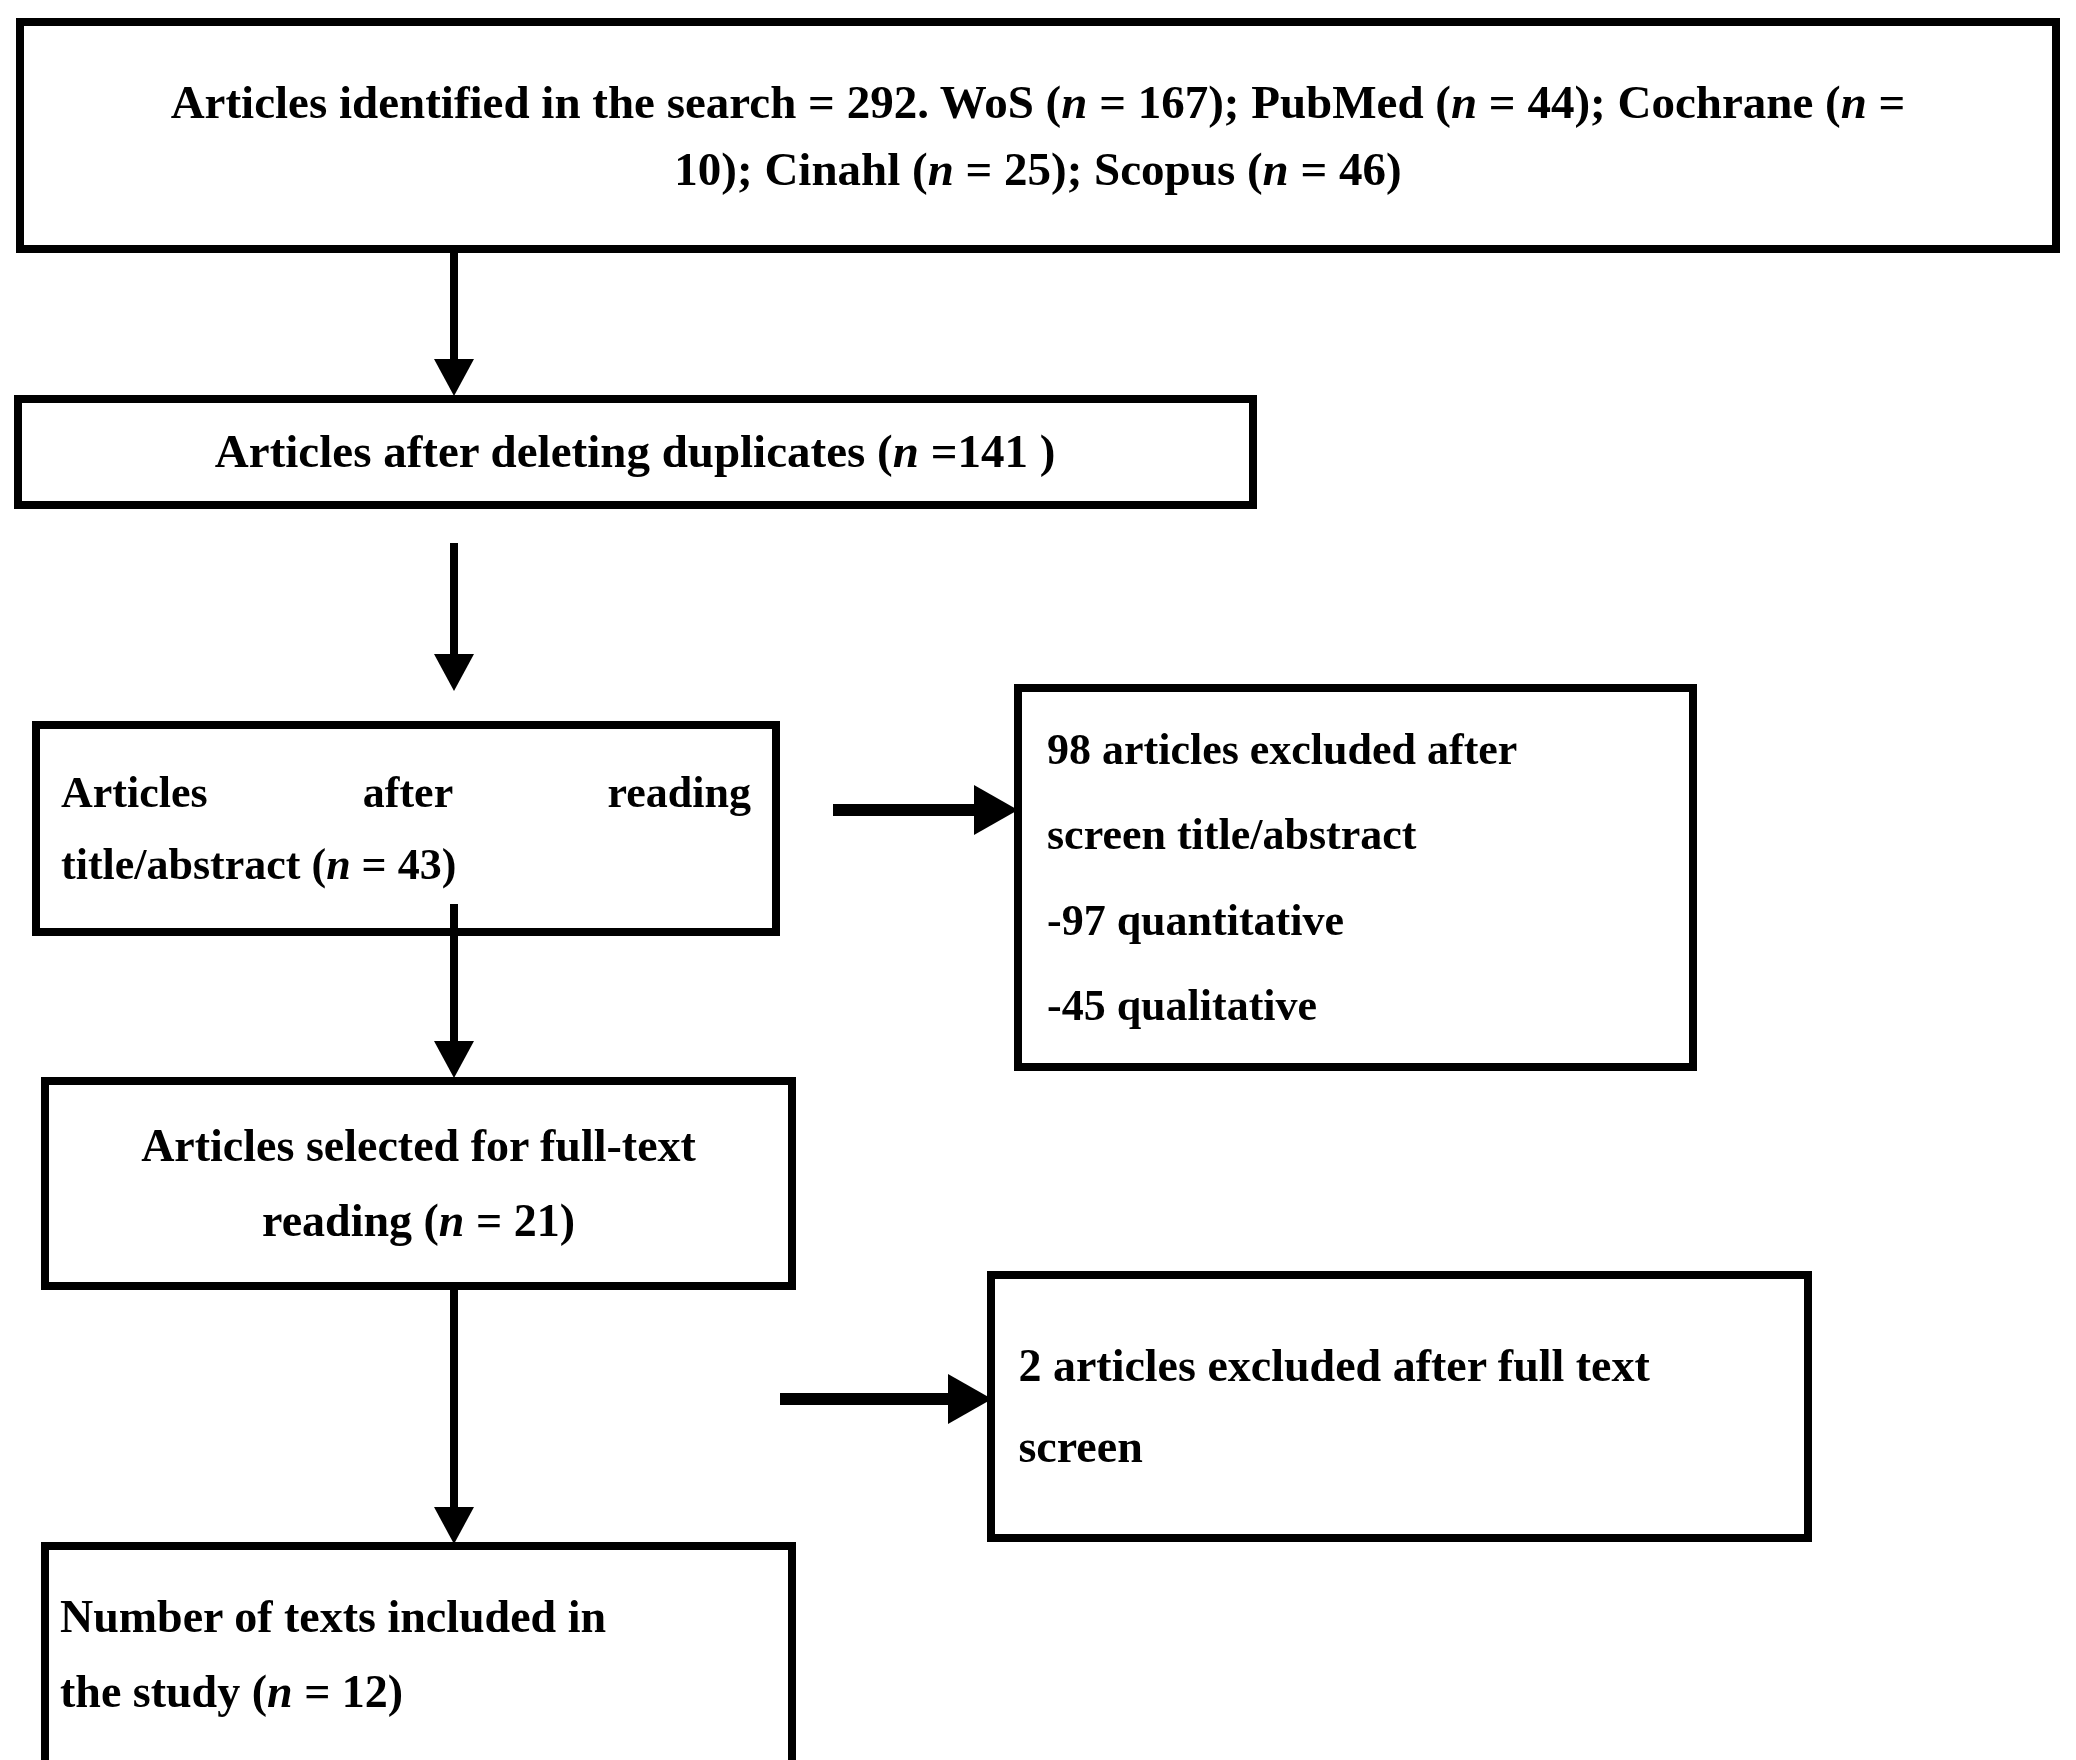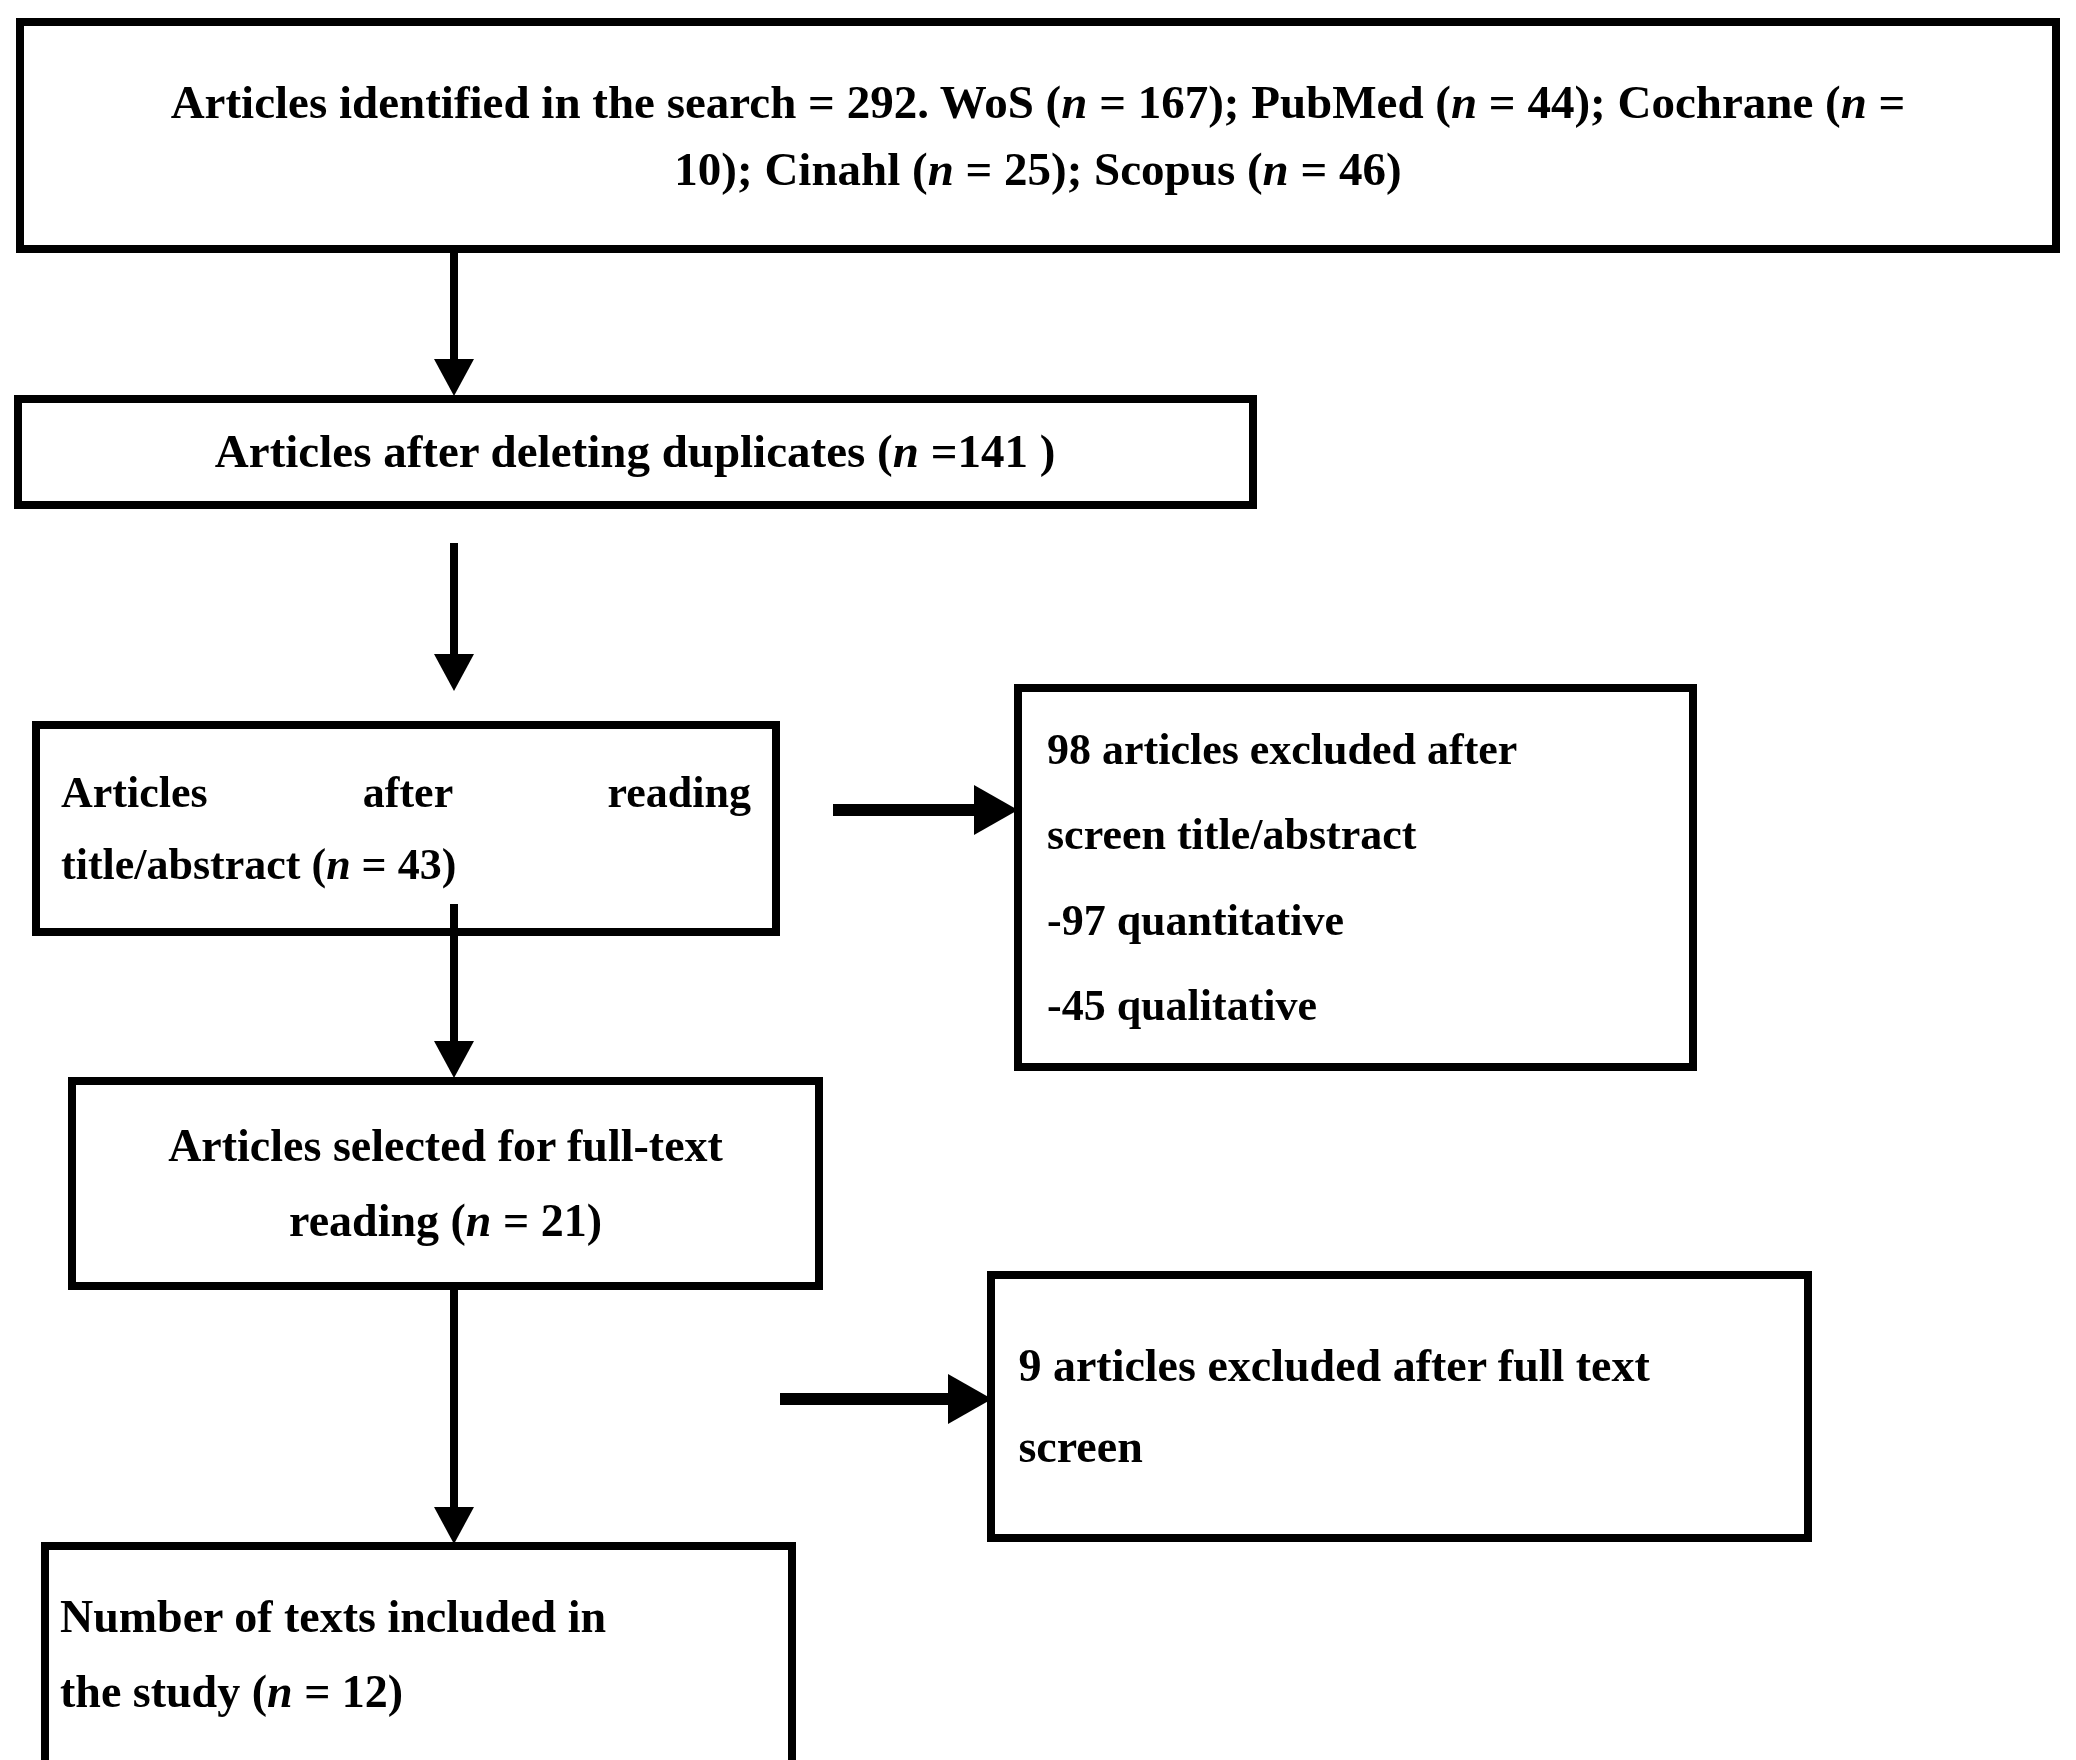--- a/index.html
+++ b/index.html
@@ -44,21 +44,21 @@
 
   #node-duplicates   { left: 13.6px;   top: 395px;  width: 1243px; height: 114px; }
   #node-duplicates .txt { font-size: 47px; padding: 0 35px; }
 
   #node-titleabs     { left: 32px;   top: 689px; width: 748px; height: 215px; margin-top: 32px; }
   #node-titleabs .txt { font-size: 44px; line-height: 1.62; padding: 0 21px; }
 
   #node-excluded98   { left: 1014px; top: 684px; width: 683px; height: 387px; gap: 12px; }
   #node-excluded98 .txt { font-size: 44px; line-height: 1.66; padding: 0 25px; }
 
-  #node-fulltext     { left: 41px;   top: 1077px; width: 755px; height: 213px; margin-left: 27px; }
+  #node-fulltext     { left: 41px;   top: 1077px; width: 755px; height: 213px; }
   #node-fulltext .txt { font-size: 46px; line-height: 1.62; padding: 0 18.5px; }
 
   #node-excluded9    { left: 987px; top: 1271px; width: 825px; height: 271px; }
   #node-excluded9 .txt { font-size: 46px; line-height: 1.74; padding: 0 23.4px; }
 
   #node-included     { left: 41px;   top: 1542px; width: 755px; height: 218px;
                        border-bottom-width: 0; }
   #node-included .txt { font-size: 46px; line-height: 1.62; padding: 0 11px; }
 
   
@@ -177,21 +177,21 @@
     <div class="txt">Articles selected for full-text</div>
     <div class="txt">reading (<span class="ital">n</span> = 21)</div>
   </div>
 
   <div class="conn" id="arrow-6">
     <div class="shaft-h"></div>
     <div class="head-h"></div>
   </div>
 
   <div class="node t-left" id="node-excluded9">
-    <div class="txt">9 articles excluded after full text</div>
+    <div class="txt">2 articles excluded after full text</div>
     <div class="txt">screen</div>
   </div>
 
   <div class="conn" id="arrow-4">
     <div class="shaft-v"></div>
     <div class="head-v"></div>
   </div>
 
   <div class="node t-left" id="node-included">
     <div class="txt">Number of texts included in</div>

